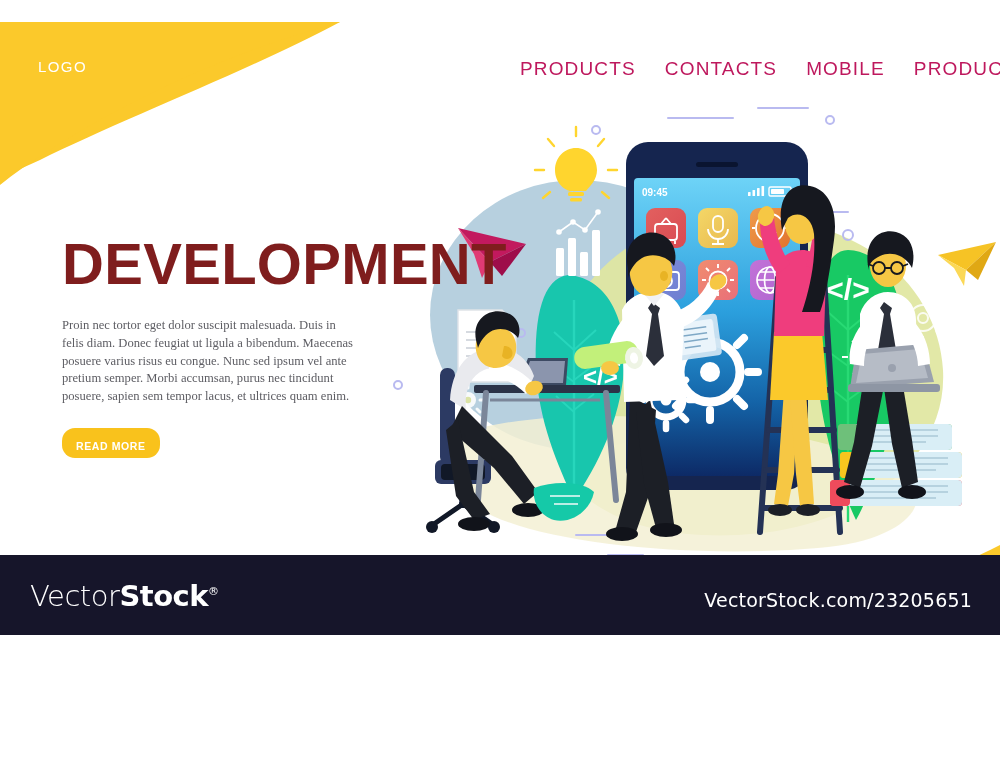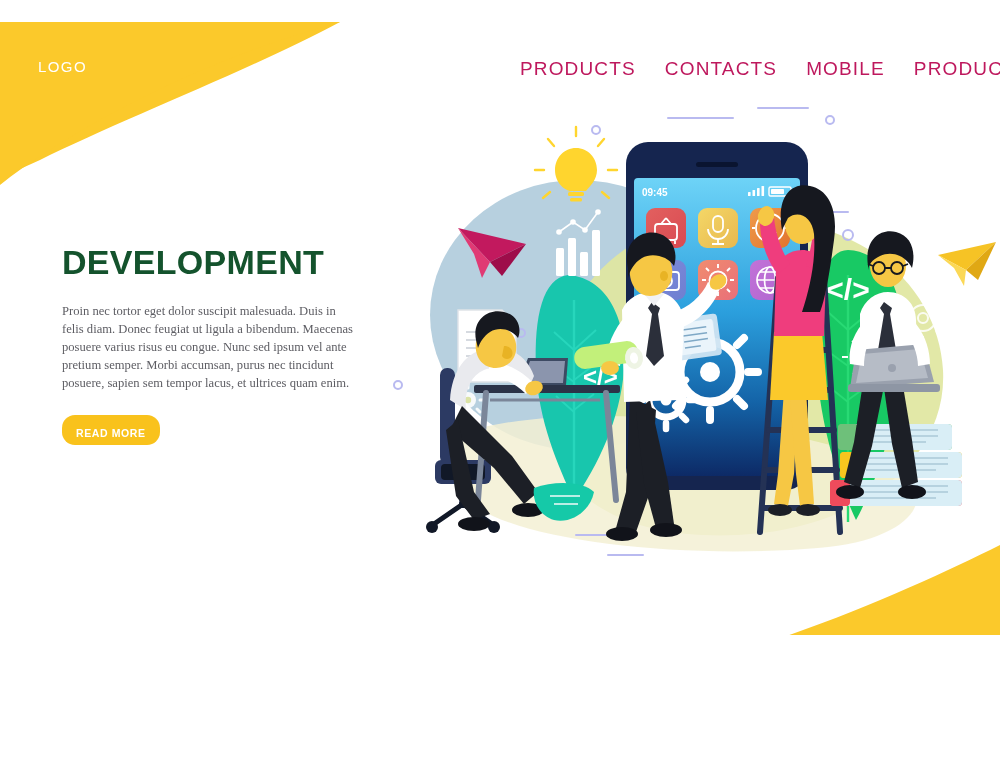--- a/index.html
+++ b/index.html
@@ -33,22 +33,22 @@
   }
   .nav-item.login { margin-right:0; margin-left:23px; }
 
   
   .hero { position:absolute; left:62px; top:228px; width:330px; z-index:6; }
   .hero h1 { line-height:0.98; }
   .hl1 {
     display:block; color:#9a6ba8; font-size:45px; font-weight:700; letter-spacing:0.3px;
   }
   .hl2 {
-    display:block; color:#14532d; font-size:34px; font-weight:700; letter-spacing:0.3px;
-    margin-top:18px;
+    display:block; color:#7f1d1d; font-size:58px; font-weight:700; letter-spacing:0.3px;
+    margin-top:8px;
   }
   .hero p {
     margin-top:24px; width:292px;
     color:#5d5d63; font-size:12.6px; line-height:1.42;
     font-family:"Liberation Serif", serif;
   }
   .read-more {
     display:inline-block; margin-top:22px;
     background:#f9c21c; color:#ffffff;
     font-size:10.5px; font-weight:700; letter-spacing:0.6px;
@@ -490,14 +490,18 @@
         <path d="M490,166 C486,140 502,128 518,132 C534,136 538,152 534,168 C528,156 514,150 502,156 C494,160 491,164 490,170 Z" fill="#16181f"></path>
         <g stroke="#16181f" stroke-width="1.8" fill="none">
           <circle cx="501" cy="168" r="6"></circle>
           <circle cx="519" cy="168" r="6"></circle>
           <path d="M507,168 h6 M495,166 l-5,-2 M525,166 l5,-2"></path>
         </g>
       </g>
     </g>
   </svg>
 
+  <div class="footer">
+    <div class="vs-logo"><span class="thin">Vector</span><span class="bold">Stock</span><sup>®</sup></div>
+    <div class="vs-url">VectorStock.com/23205651</div>
+  </div>
 
 </div>
 
 </body></html>

